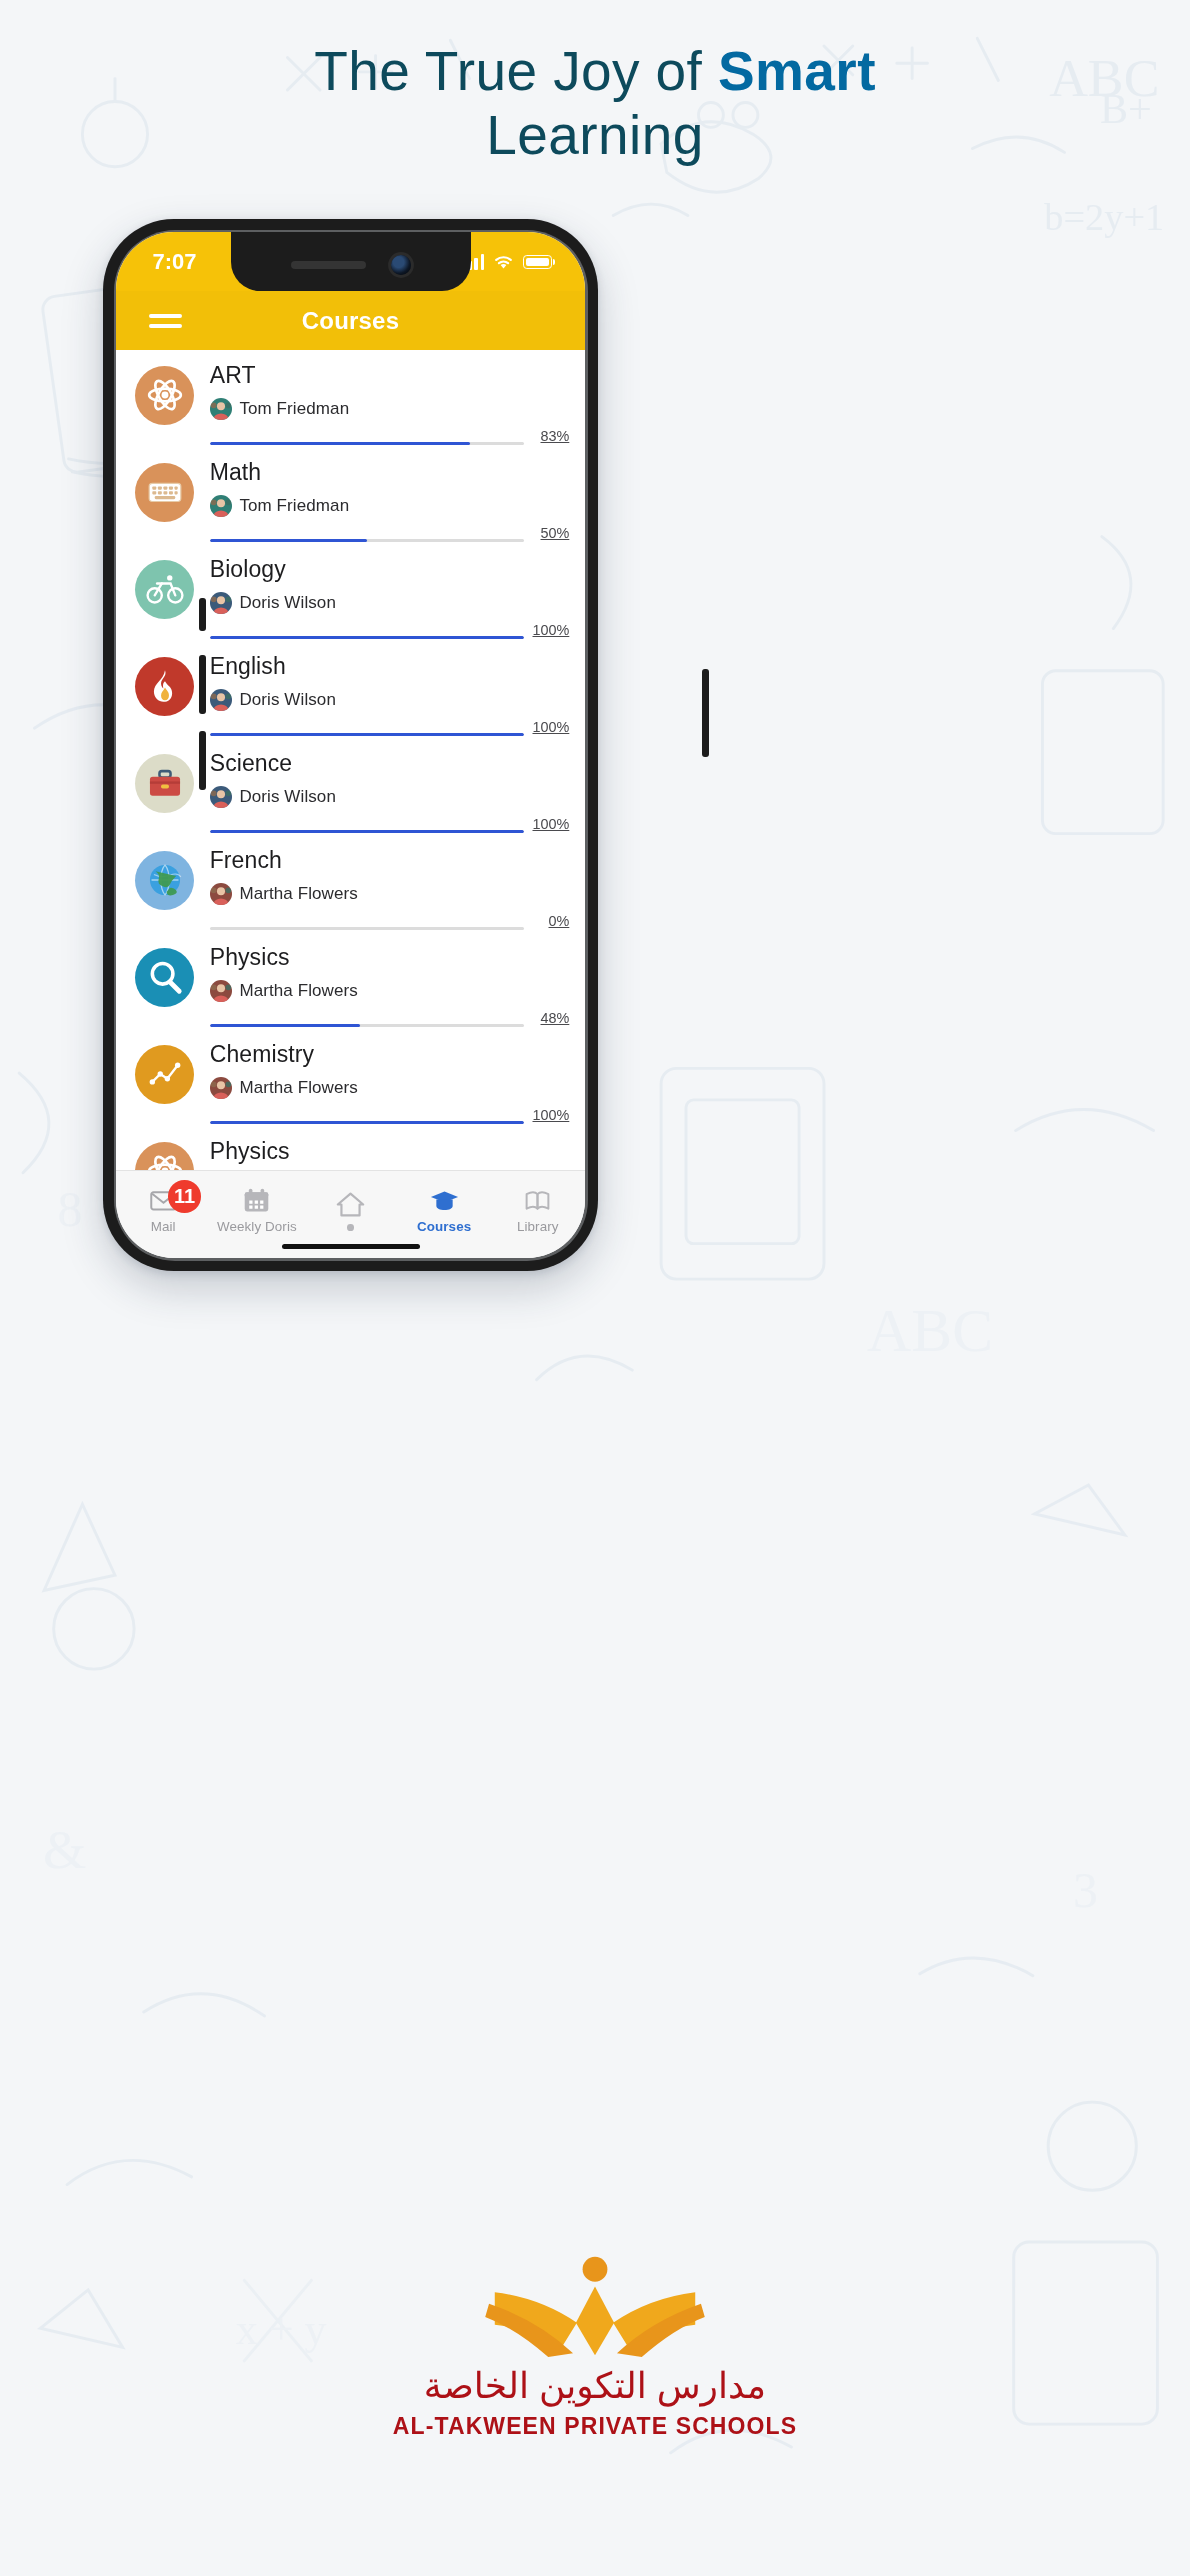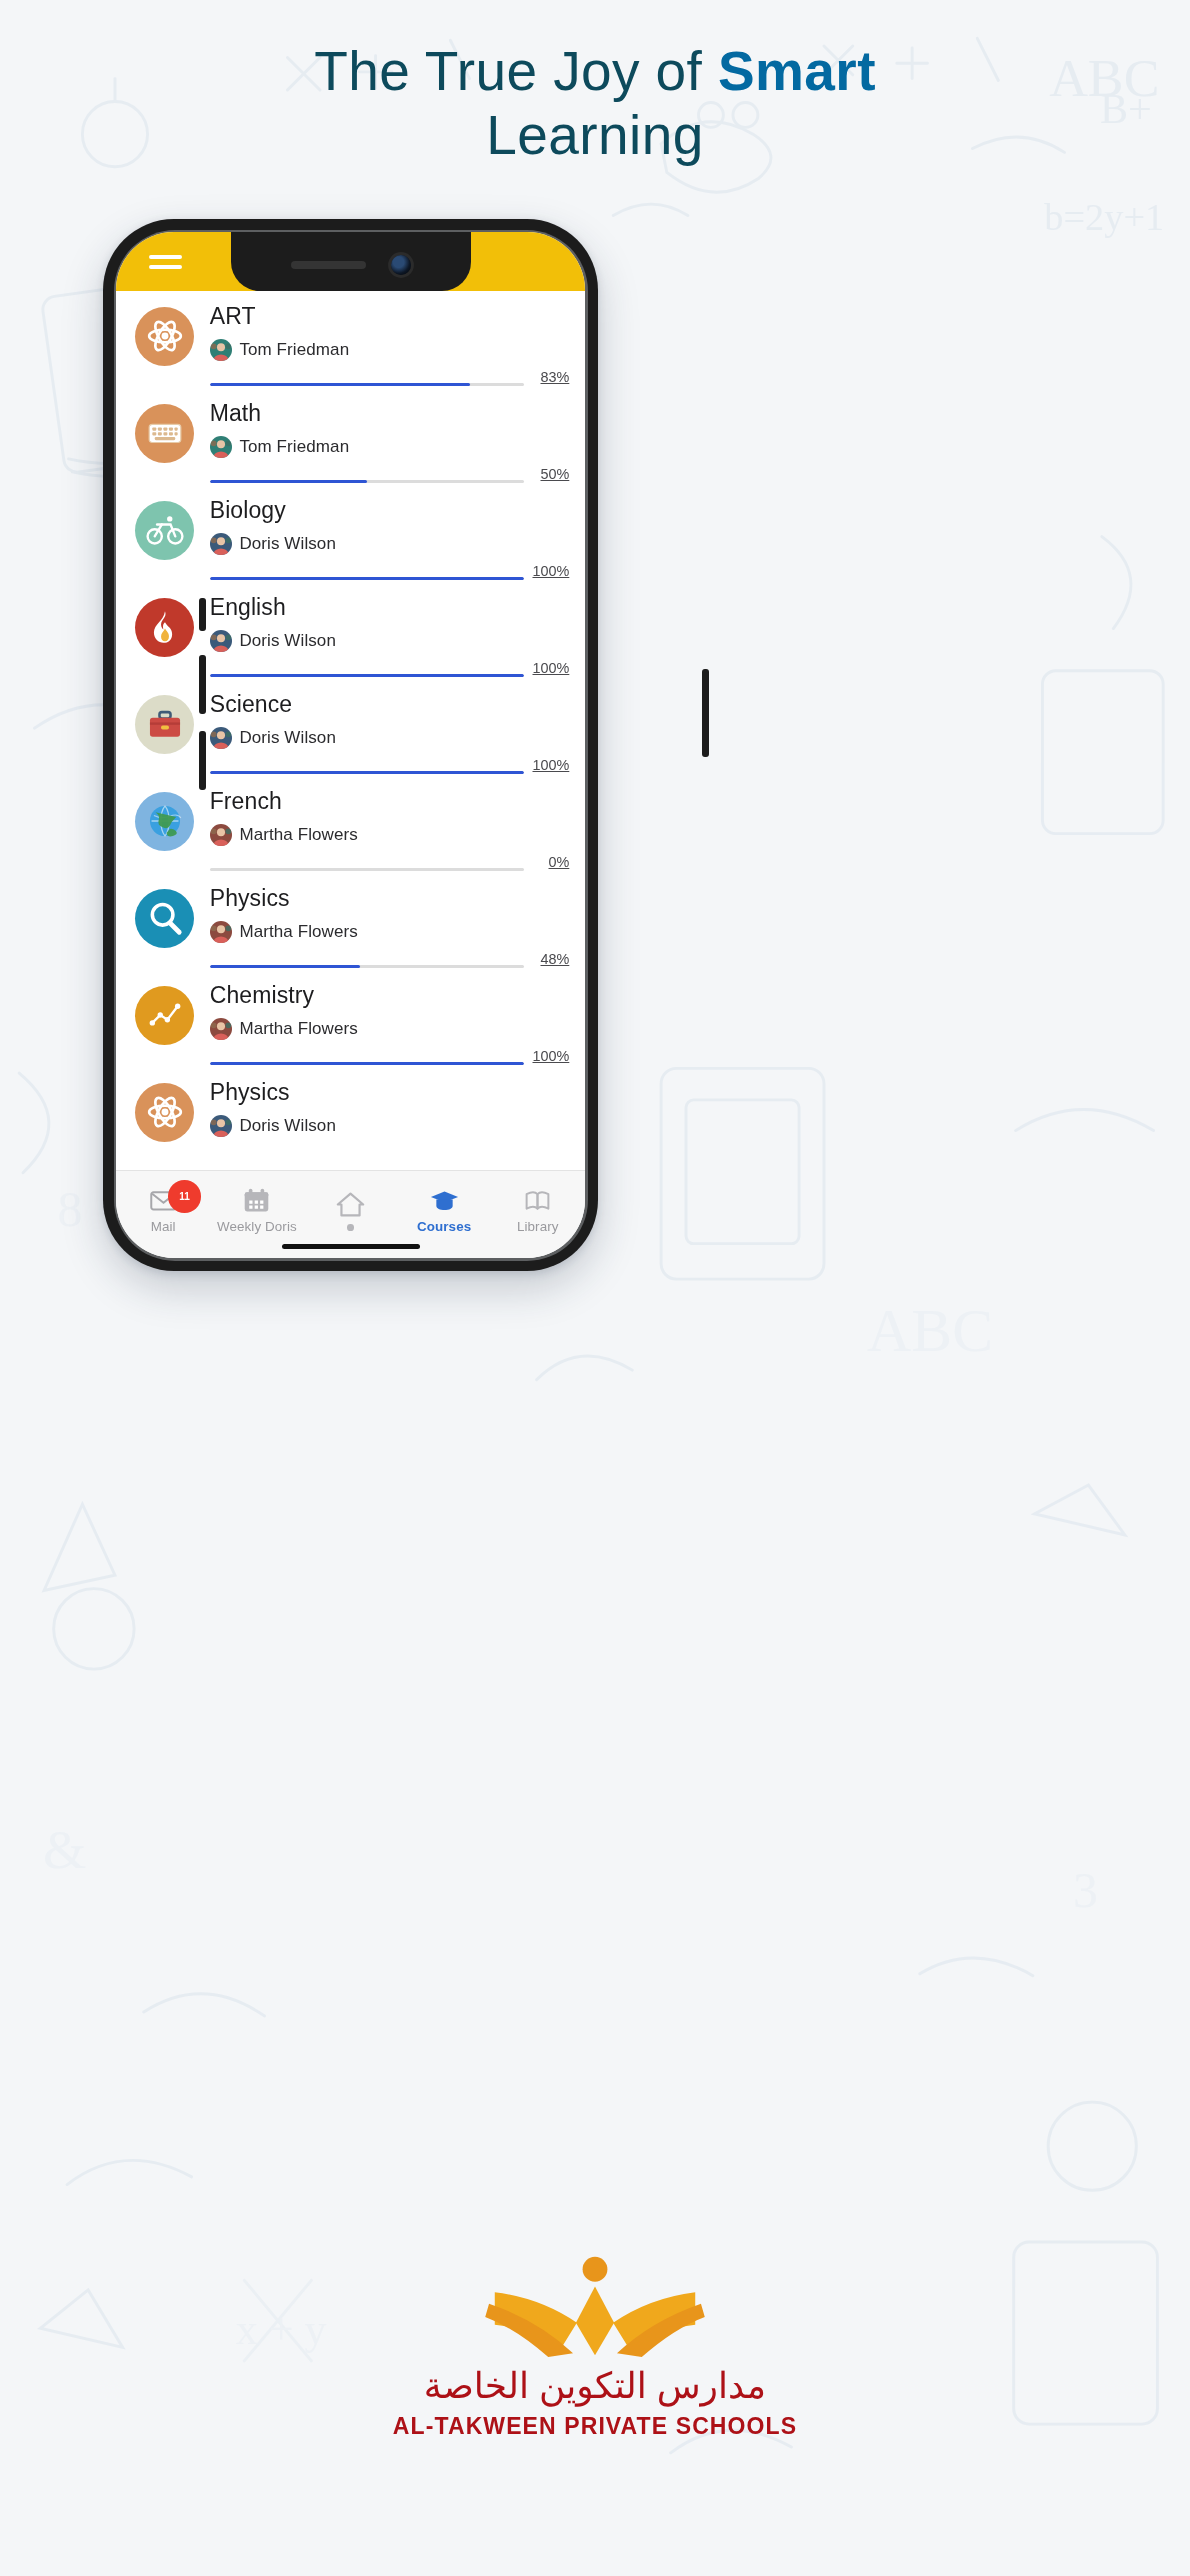--- a/index.html
+++ b/index.html
@@ -134,21 +134,21 @@
   .tab{
     flex:1 1 0; display:flex; flex-direction:column; align-items:center; gap:3.8px;
     position:relative; padding-top:5.8px;
   }
   .tab svg{ width:29px; height:29px; display:block;}
   .tab-label{ font-size:13.4px; color:#9a9a9e; letter-spacing:0.1px;}
   .tab.active .tab-label{ color:#2f6fd0; font-weight:600;}
   .badge{
     position:absolute; top:-1px; left:calc(50% + 4.8px);
     background:#ef3b2d; color:#fff;
-    font-size:10px; font-weight:700;
+    font-size:20px; font-weight:700;
     min-width:33px; height:33px; border-radius:16.3px;
     display:flex; align-items:center; justify-content:center;
     padding:0 5.8px;
   }
   .home-dot{ width:6.7px;height:6.7px;border-radius:50%;background:#b6b6ba; margin-top:1.9px;}
   .home-indicator{
     position:absolute; bottom:8.6px; left:50%; transform:translateX(-50%);
     width:138px; height:4.8px; background:#111; border-radius:2.9px; z-index:7;
   }
   
@@ -231,20 +231,39 @@
   <div class="btn-side btn-power"></div>
 
   <div class="phone-inner-rim">
     <div class="screen">
 
       <div class="notch">
         <div class="speaker"></div>
         <div class="camera"></div>
       </div>
 
+      <div class="statusbar">
+        <span>7:07</span>
+        <span class="status-right">
+          <span class="sig-bars">
+              <i></i>
+              <i></i>
+              <i></i>
+              <i></i>
+            </span>
+          <svg width="21" height="16.3" viewBox="0 0 22 17">
+            <path d="M11 15.2l3-3.6a4.8 4.8 0 0 0-6 0z" fill="#fff"></path>
+            <path d="M3.4 6.2a11.6 11.6 0 0 1 15.2 0" stroke="#fff" stroke-width="2.3" fill="none" stroke-linecap="round"></path>
+            <path d="M6.2 9.6a7.6 7.6 0 0 1 9.6 0" stroke="#fff" stroke-width="2.3" fill="none" stroke-linecap="round"></path>
+          </svg>
+          <span class="batt">
+              <i></i>
+            </span>
+        </span>
+      </div>
 
       <div class="appbar">
         <div class="hamburger">
             <span></span>
             <span></span>
           </div>
         <div class="appbar-title">Courses</div>
       </div>
 
       <div class="course-list">

